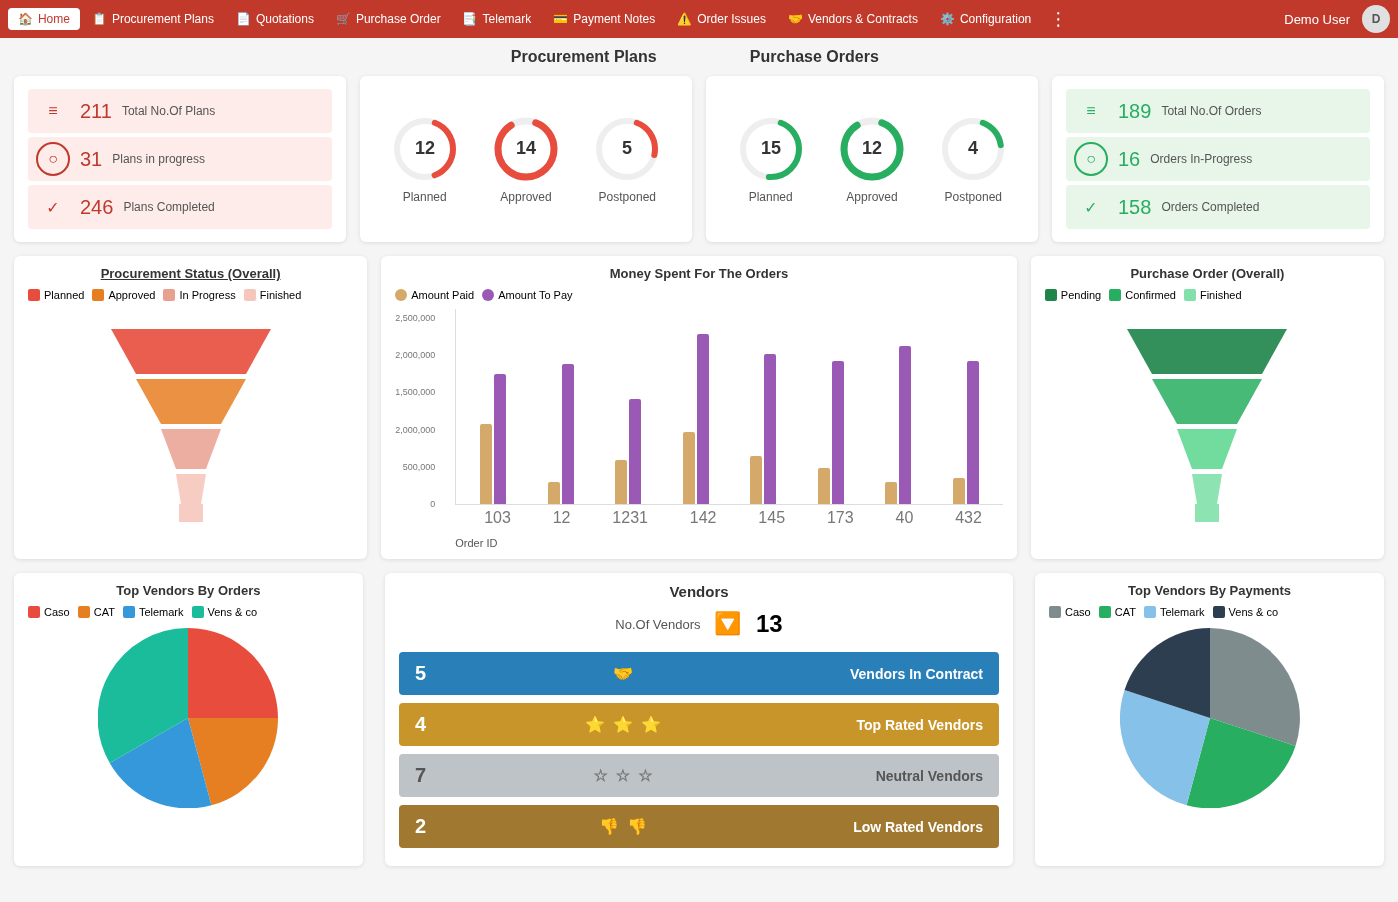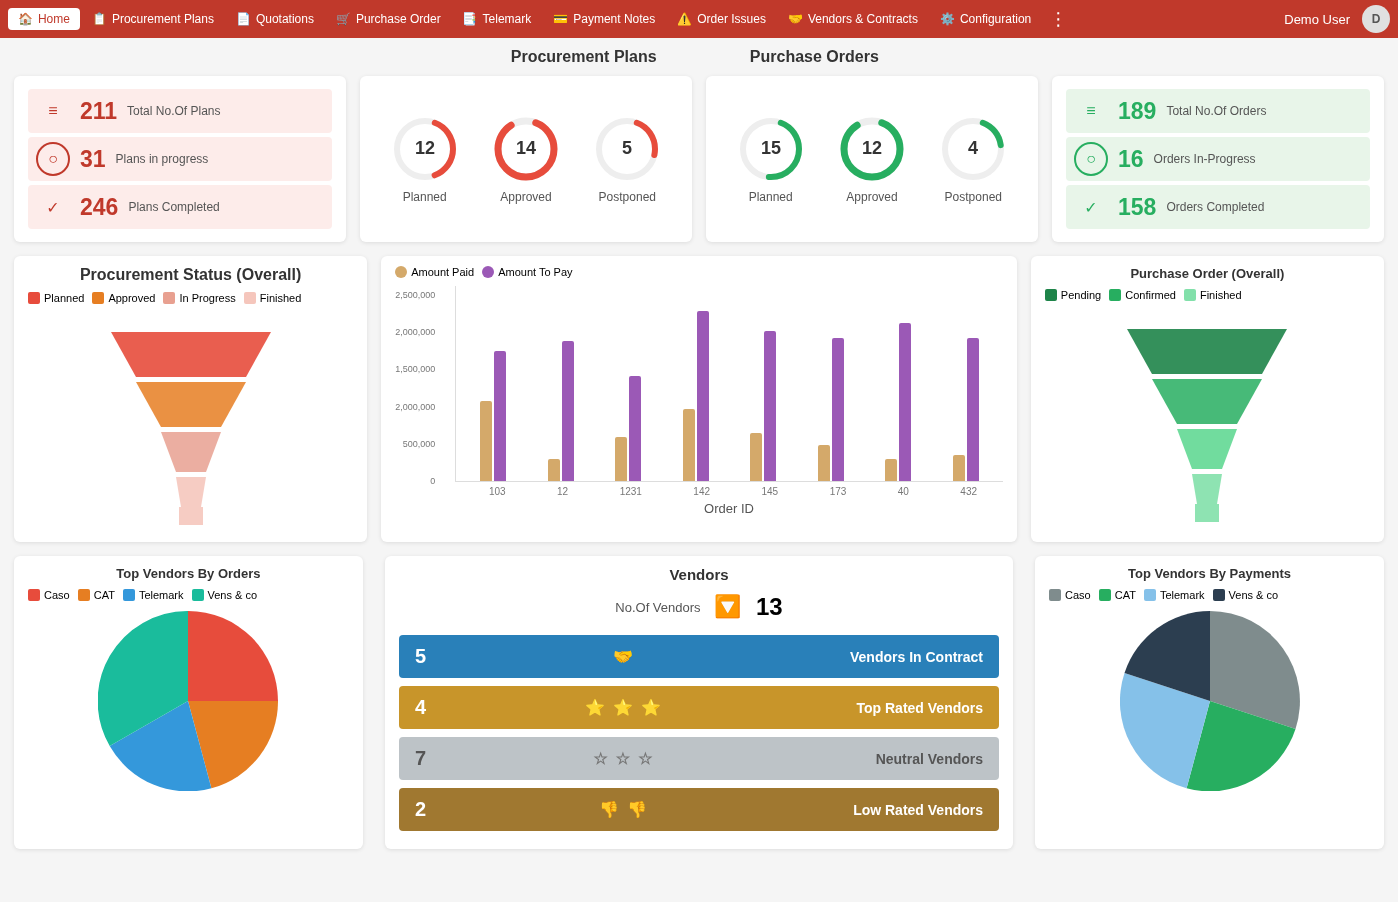--- a/index.html
+++ b/index.html
@@ -34,21 +34,21 @@
     
     .main { padding: 10px 14px; }
     .section-header { text-align: center; font-size: 16px; font-weight: bold; color: #333; margin-bottom: 8px; }
 
     
     .stat-block { background: #fff; border-radius: 6px; padding: 10px 14px; box-shadow: 0 1px 4px rgba(0,0,0,0.1); }
     .stat-row { display: flex; align-items: center; gap: 10px; padding: 6px 0; }
     .stat-icon { width: 34px; height: 34px; border-radius: 50%; display: flex; align-items: center; justify-content: center; font-size: 16px; flex-shrink: 0; }
     .stat-icon.red-bg { background: #fdecea; color: #c0392b; }
     .stat-icon.green-bg { background: #e8f5e9; color: #27ae60; }
-    .stat-number { font-size: 23px; font-weight: bold; }
+    .stat-number { font-size: 20px; font-weight: normal; }
     .stat-number.red { color: #c0392b; }
     .stat-number.green { color: #27ae60; }
     .stat-label { font-size: 12px; color: #555; }
     .stat-row-bg { border-radius: 4px; padding: 5px 8px; margin: 3px 0; display: flex; align-items: center; gap: 10px; }
     .stat-row-bg.red-light { background: #fdecea; }
     .stat-row-bg.green-light { background: #e8f5e9; }
 
     
     .circles-block { background: #fff; border-radius: 6px; padding: 10px 14px; box-shadow: 0 1px 4px rgba(0,0,0,0.1); display: flex; align-items: center; justify-content: space-around; }
     .circle-item { display: flex; flex-direction: column; align-items: center; gap: 6px; }
@@ -229,21 +229,21 @@
         <div class="stat-number green">158</div>
         <div class="stat-label">Orders Completed</div>
       </div>
     </div>
 
   </div>
 
   <div style="display:grid;grid-template-columns:1fr 1.8fr 1fr;gap:14px;margin-bottom:14px;">
 
     <div class="chart-panel">
-      <div class="section-header" style="font-size:16px;">Procurement Status (Overall)</div>
+      <div class="section-header" style="font-size:13px;text-decoration:underline;">Procurement Status (Overall)</div>
       <div class="legend">
         <div class="legend-item">
           <div class="legend-dot" style="background:#e74c3c;"></div>
           <span>Planned</span>
         </div>
         <div class="legend-item">
           <div class="legend-dot" style="background:#e67e22;"></div>
           <span>Approved</span>
         </div>
         <div class="legend-item">
@@ -265,20 +265,21 @@
 
           <polygon points="70,120 130,120 115,160 85,160" fill="#e8a090" opacity="0.85"></polygon>
 
           <polygon points="85,165 115,165 110,195 90,195" fill="#f5c6bc" opacity="0.9"></polygon>
           <rect x="88" y="195" width="24" height="18" fill="#f5c6bc" opacity="0.9"></rect>
         </svg>
       </div>
     </div>
 
     <div class="chart-panel">
+      <div class="section-header" style="font-size:13px;">Money Spent For The Orders</div>
       <div class="legend">
         <div class="legend-item">
           <div class="legend-dot" style="background:#d4a96a;border-radius:50%;"></div>
           <span>Amount Paid</span>
         </div>
         <div class="legend-item">
           <div class="legend-dot" style="background:#9b59b6;border-radius:50%;"></div>
           <span>Amount To Pay</span>
         </div>
       </div>
@@ -337,31 +338,31 @@
                 <div style="width:12px;height:158px;background:#9b59b6;border-radius:2px 2px 0 0;"></div>
               </div>
             </div>
             <div style="display:flex;flex-direction:column;align-items:center;gap:2px;flex:1;">
               <div style="display:flex;align-items:flex-end;gap:2px;">
                 <div style="width:12px;height:26px;background:#d4a96a;border-radius:2px 2px 0 0;"></div>
                 <div style="width:12px;height:143px;background:#9b59b6;border-radius:2px 2px 0 0;"></div>
               </div>
             </div>
           </div>
-          <div style="display:flex;justify-content:space-around;font-size:10px;color:#777;margin-top:4px;padding-left:8px;">
+          <div style="display:flex;justify-content:space-around;font-size:16px;color:#777;margin-top:4px;padding-left:8px;">
             <span>103</span>
               <span>12</span>
               <span>1231</span>
               <span>142</span>
               <span>145</span>
               <span>173</span>
               <span>40</span>
               <span>432</span>
           </div>
-          <div style="text-align:center;font-size:13px;color:#555;margin-top:4px;">Order ID</div>
+          <div style="text-align:left;font-size:11px;color:#555;margin-top:10px;">Order ID</div>
         </div>
       </div>
 
     </div>
 
     <div class="chart-panel">
       <div class="section-header" style="font-size:13px;">Purchase Order (Overall)</div>
       <div class="legend">
         <div class="legend-item">
           <div class="legend-dot" style="background:#1e8449;"></div>

